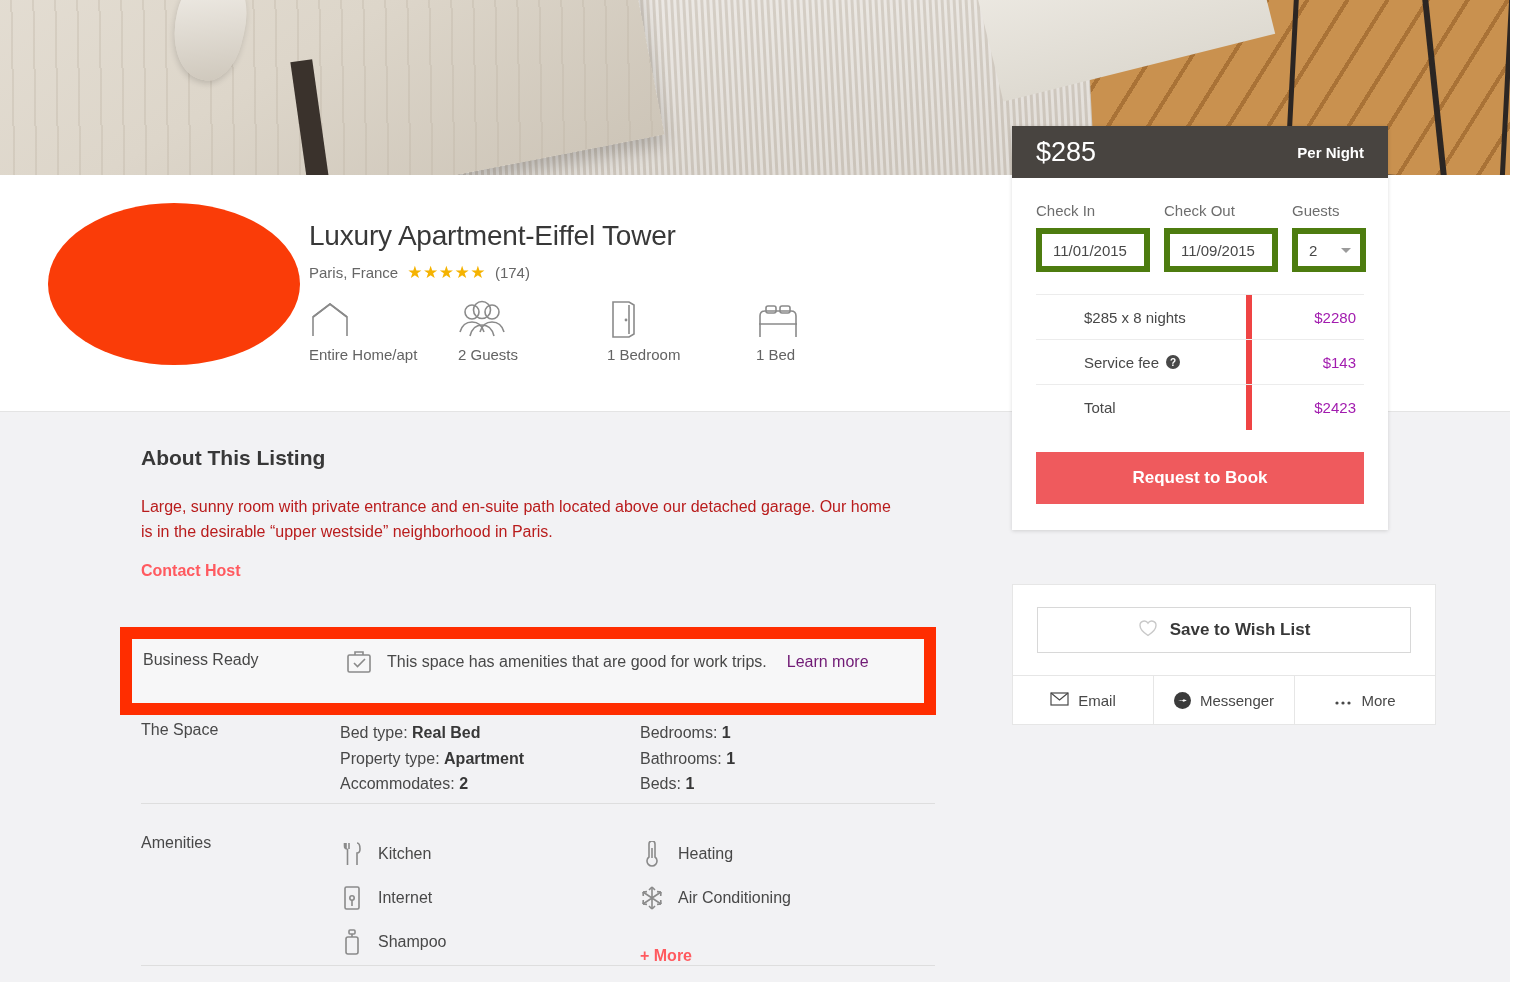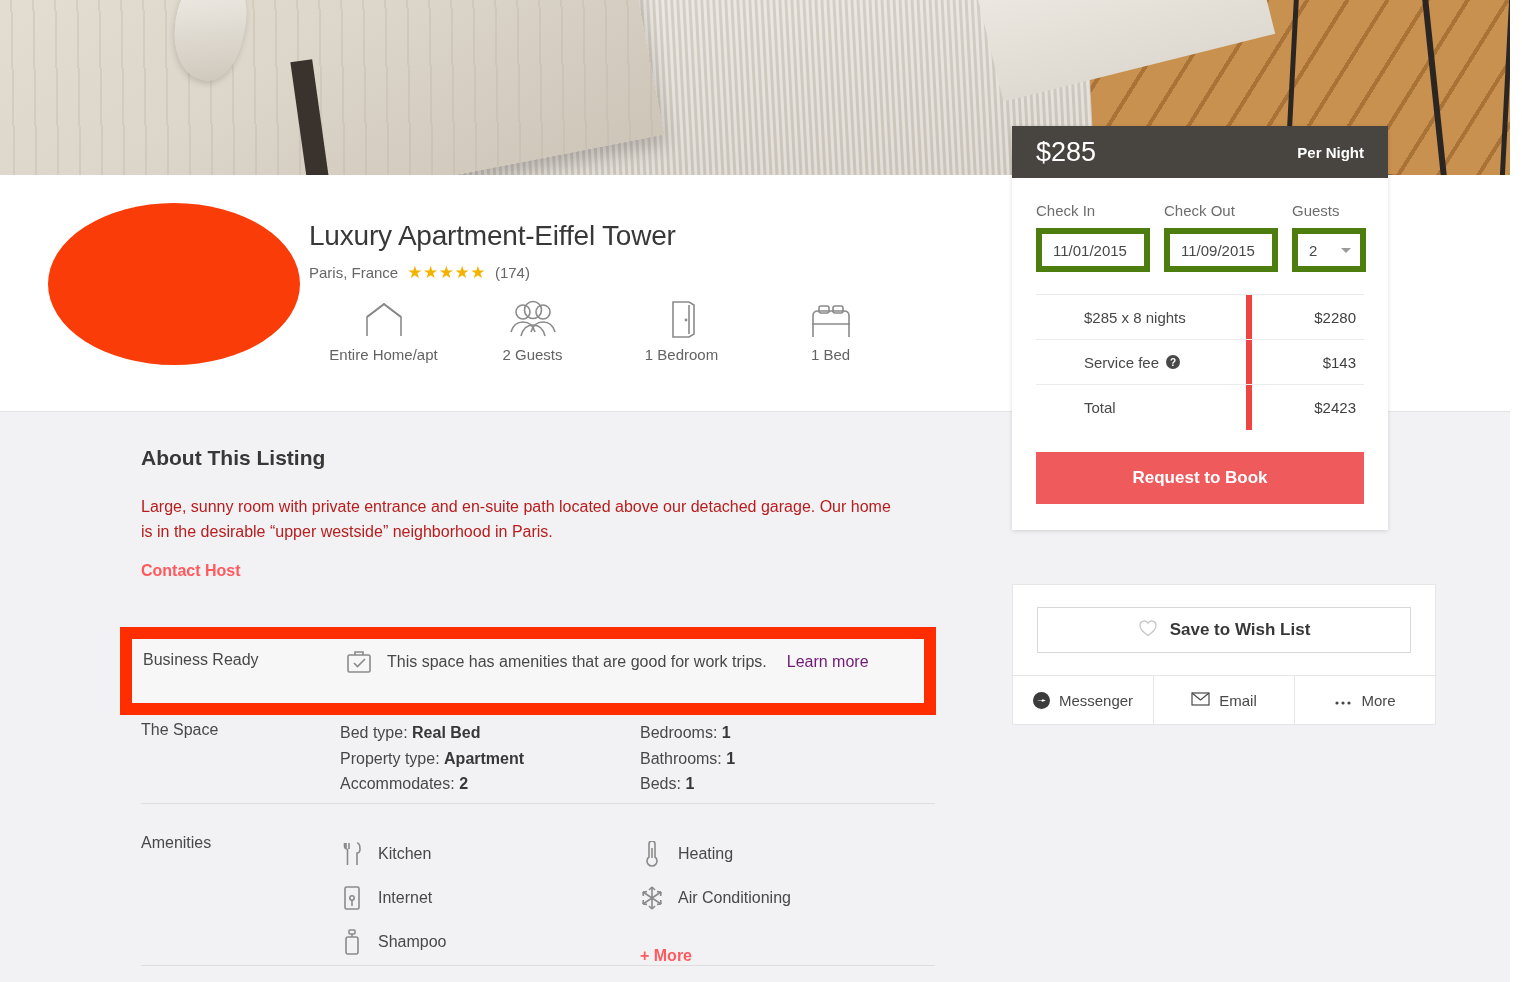--- a/index.html
+++ b/index.html
@@ -131,21 +131,21 @@
   .review-count { color: #666666; font-size: 15px; }
 
   .facts {
     position: absolute;
     left: 309px; top: 300px;
     display: flex;
     gap: 0;
   }
   .fact {
     width: 149px;
-    display: flex; flex-direction: column; align-items: center;
+    display: flex; flex-direction: column; 
     gap: 8px;
   }
   .fact-icon { height: 38px; display: flex; align-items: flex-end; }
   .fact-label { font-size: 15px; color: #636363; white-space: nowrap; }
   .ic { stroke: #8a8a8a; fill: none; stroke-width: 1.6; }
   .icf { fill: #8a8a8a; stroke: none; }
 
   
   .body-bg {
     position: absolute;
@@ -301,21 +301,21 @@
     flex: 1;
     font-size: 15px; color: #484848;
     display: flex; align-items: center; gap: 7px;
     border-right: 6px solid #ef4444;
     height: 100%;
     margin-left: 48px;
   }
   .pr-amount {
     width: 112px;
     text-align: right;
-    font-size: 15px; color: #404040;
+    font-size: 15px; color: #a21caf;
     padding-right: 8px;
   }
   .help-dot {
     width: 14px; height: 14px; border-radius: 50%;
     background: #484848; color: #fff;
     font-size: 10px; font-weight: bold;
     display: inline-flex; align-items: center; justify-content: center;
   }
 
   .book-btn {
@@ -603,35 +603,35 @@
         <span>
           <svg width="20" height="18" viewBox="0 0 20 18">
               <path d="M10 16.5S2 11.4 2 6.6A4.3 4.3 0 0 1 10 4.2 4.3 4.3 0 0 1 18 6.6c0 4.8-8 9.9-8 9.9z" fill="none" stroke="#c9c9c9" stroke-width="1.4"></path>
             </svg>
         </span>
         <span>Save to Wish List</span>
       </div>
     </div>
     <div class="share-row">
       <div class="share-btn">
-        <span class="msg-bubble">
-          <svg width="11" height="11" viewBox="0 0 11 11">
-              <path d="M1 5.2 4.3 6 6.8 4.2 9.8 5.4 6.5 6.7 4.3 5.2" fill="#fff"></path>
-            </svg>
-        </span>
-        <span>Messenger</span>
-      </div>
-      <div class="share-btn">
         <span>
           <svg width="19" height="14" viewBox="0 0 19 14">
               <rect x="1" y="1" width="17" height="12" fill="none" stroke="#484848" stroke-width="1.2"></rect>
               <path d="M1 1l8.5 7L18 1" fill="none" stroke="#484848" stroke-width="1.2"></path>
             </svg>
         </span>
         <span>Email</span>
+      </div>
+      <div class="share-btn">
+        <span class="msg-bubble">
+          <svg width="11" height="11" viewBox="0 0 11 11">
+              <path d="M1 5.2 4.3 6 6.8 4.2 9.8 5.4 6.5 6.7 4.3 5.2" fill="#fff"></path>
+            </svg>
+        </span>
+        <span>Messenger</span>
       </div>
       <div class="share-btn">
         <span>
           <svg width="18" height="6" viewBox="0 0 18 6">
               <circle cx="3" cy="3" r="1.6" fill="#484848"></circle>
               <circle cx="9" cy="3" r="1.6" fill="#484848"></circle>
               <circle cx="15" cy="3" r="1.6" fill="#484848"></circle>
             </svg>
         </span>
         <span>More</span>

